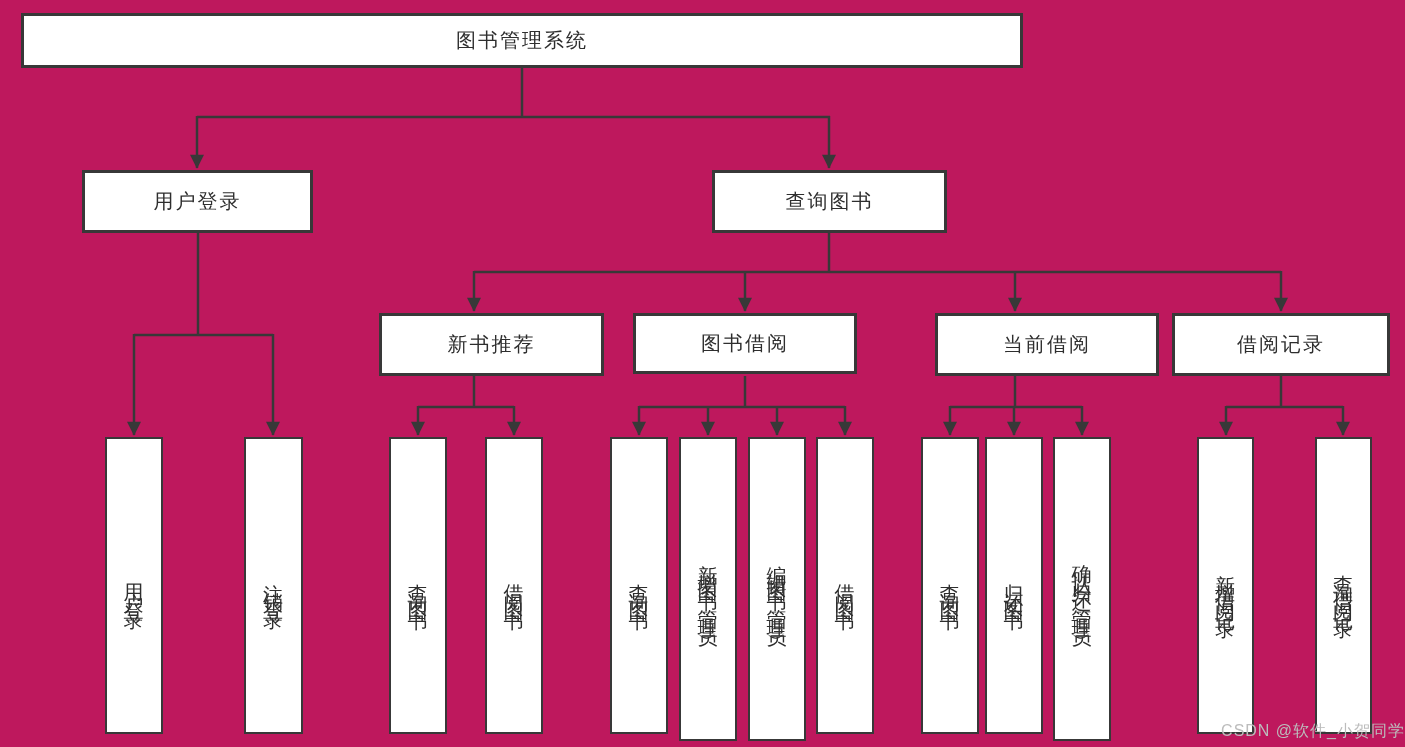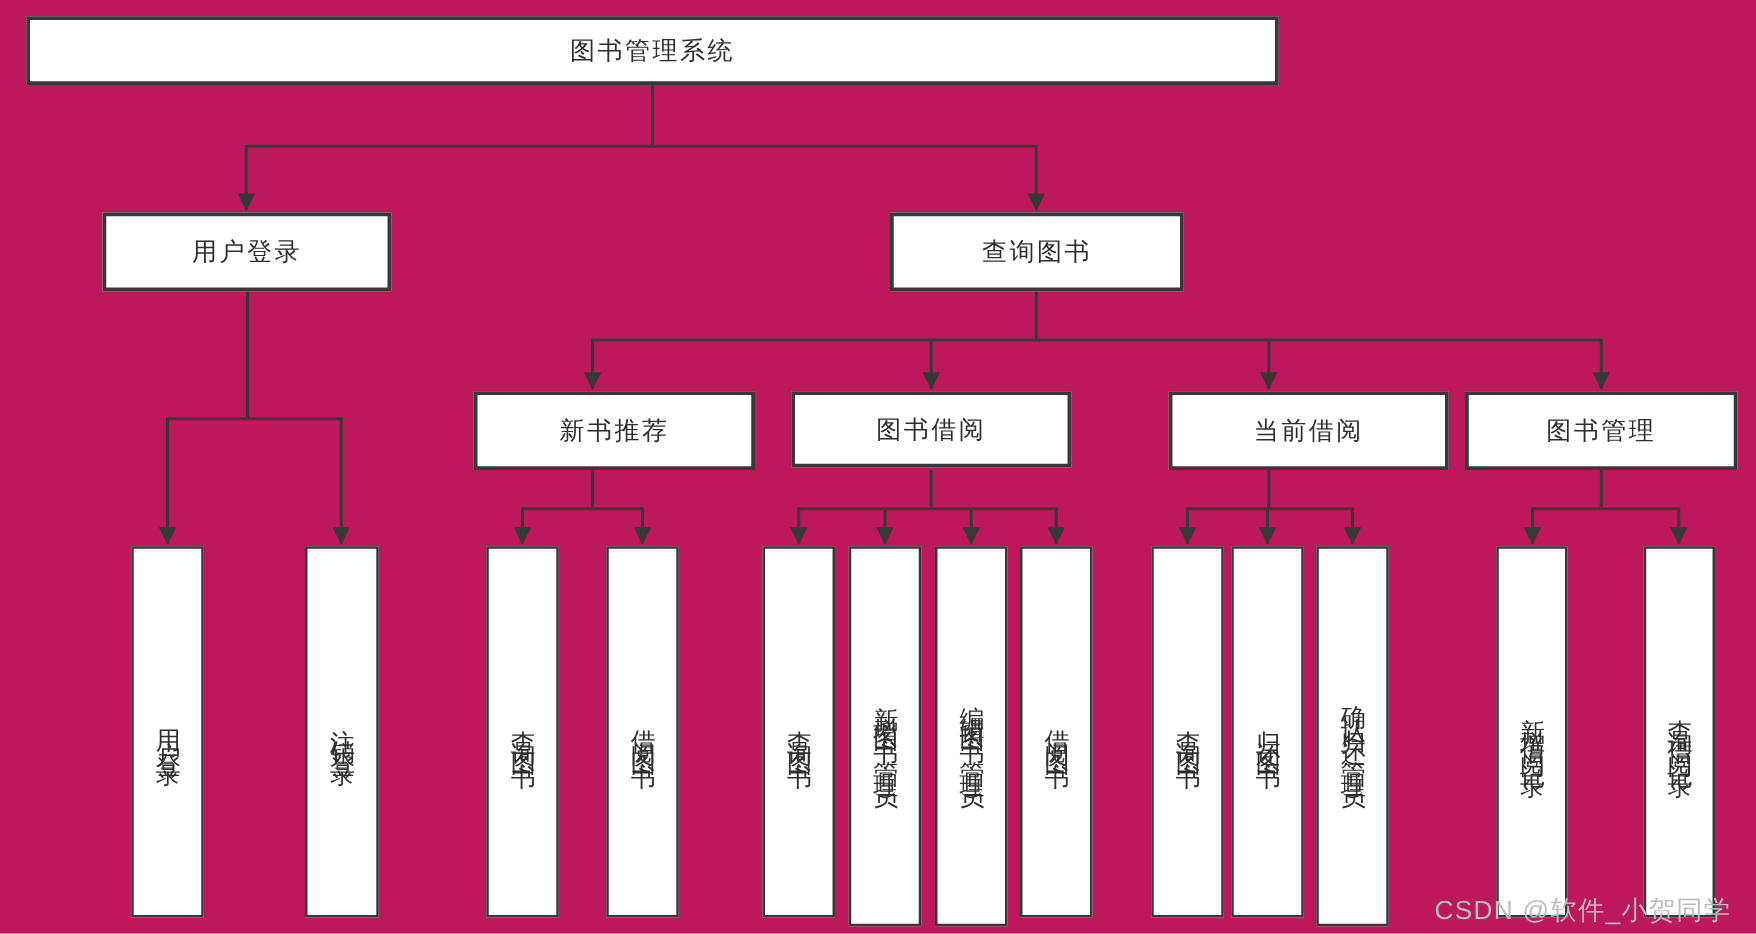--- a/index.html
+++ b/index.html
@@ -27,22 +27,22 @@
   .n-g1   {left:633px; top:313px; width:224px; height:61px;}
   .n-g2   {left:903px; top:313px; width:224px; height:63px;margin-left:32px;}
   .n-g3   {left:1172px;top:313px; width:218px; height:63px;}
   .lf{top:437px;width:58px;height:297px;}
   .lf-tall{height:304px;}
   .l1 {left:105px;} .l2 {left:244px;width:59px;} .l3 {left:389px;} .l4 {left:485px;}
   .l5 {left:610px;} .l6 {left:679px;} .l7 {left:748px;} .l8 {left:816px;}
   .l9 {left:921px;} .l10{left:985px;} .l11{left:1053px;}
   .l12{left:1197px;width:57px;} .l13{left:1315px;width:57px;}
   .watermark{
-    position:absolute;right:20px;bottom:5px;z-index:3;
-    font-size:21px;color:#bcbcbc;letter-spacing:1px;white-space:nowrap;
+    position:absolute;right:0;bottom:5px;z-index:3;
+    font-size:16px;color:#bcbcbc;letter-spacing:1px;white-space:nowrap;
   }
 </style>
 </head>
 <body>
 
 <div class="stage">
 
   <svg class="wires" width="1405" height="747" viewBox="0 0 1405 747">
     <defs>
       <marker id="arr" viewBox="0 0 10 10" refX="9.5" refY="5" markerWidth="8" markerHeight="5.6" orient="auto">
@@ -94,21 +94,21 @@
   </svg>
 
   <div class="box hbox n-root">图书管理系统</div>
 
   <div class="box hbox n-login">用户登录</div>
   <div class="box hbox n-mgmt">查询图书</div>
 
   <div class="box hbox n-g0">新书推荐</div>
   <div class="box hbox n-g1">图书借阅</div>
   <div class="box hbox n-g2">当前借阅</div>
-  <div class="box hbox n-g3">图书管理</div>
+  <div class="box hbox n-g3">借阅记录</div>
 
   <div class="box leaf lf l1">
     <span class="vtext">用户登录</span>
   </div>
   <div class="box leaf lf l2">
     <span class="vtext">注销登录</span>
   </div>
   <div class="box leaf lf l3">
     <span class="vtext">查询图书</span>
   </div>

